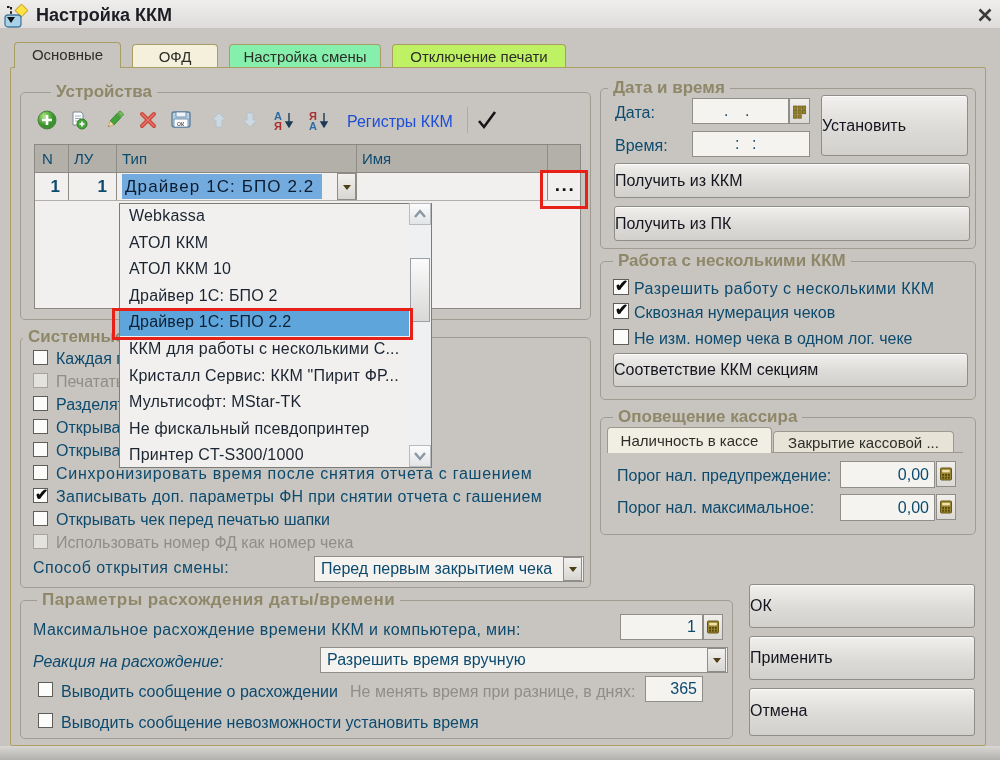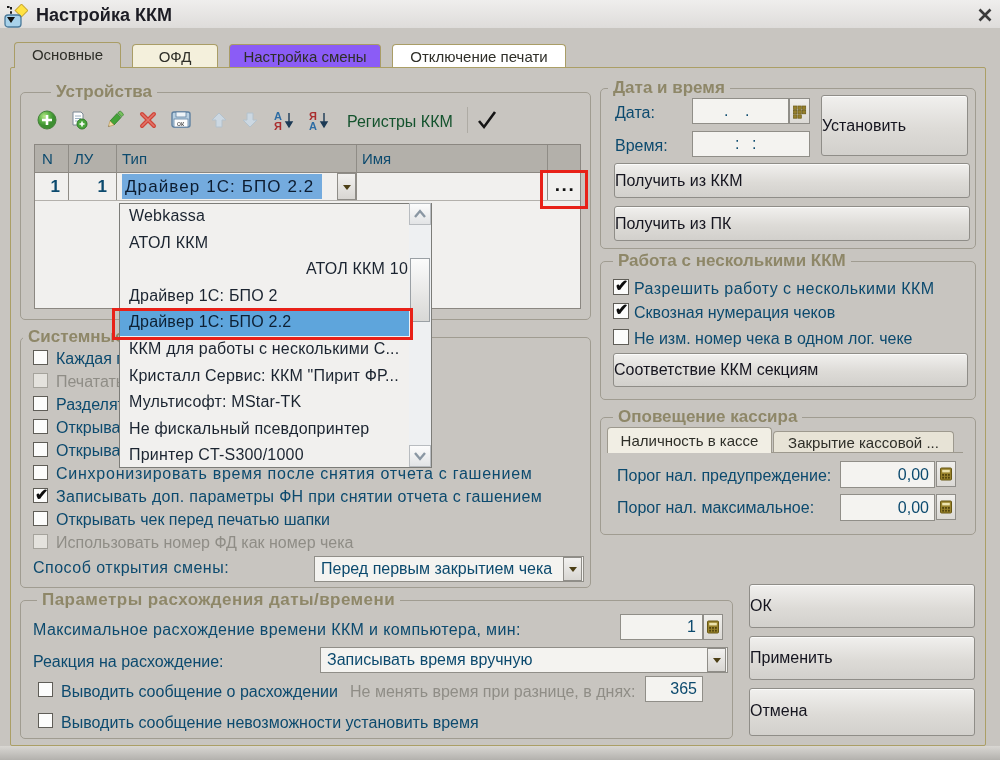--- a/index.html
+++ b/index.html
@@ -41,22 +41,22 @@
 </svg>
 <div class="abs" style="left:36px;top:5px;font-size:18px;font-weight:bold;color:#1c1c24;">Настройка ККМ</div>
 <svg class="abs" style="left:977px;top:7px" width="16" height="16" viewBox="0 0 16 16">
   <path d="M2.5 2.5 L13.5 13.5 M13.5 2.5 L2.5 13.5" stroke="#3b3b3b" stroke-width="2.6"></path>
 </svg>
 
 <div class="abs" style="left:10px;top:67px;width:974px;height:677px;
      border:1px solid #ab9f66;border-radius:2px;"></div>
 
 <div class="tab" style="left:132px;top:44px;width:86px;height:23px;line-height:23px;background:#f4f0dc;">ОФД</div>
-<div class="tab" style="left:229px;top:44px;width:152px;height:23px;line-height:23px;background:#8b5cf6;">Настройка смены</div>
-<div class="tab" style="left:392px;top:44px;width:174px;height:23px;line-height:23px;background:#ffffff;">Отключение печати</div>
+<div class="tab" style="left:229px;top:44px;width:152px;height:23px;line-height:23px;background:#86efac;">Настройка смены</div>
+<div class="tab" style="left:392px;top:44px;width:174px;height:23px;line-height:23px;background:#bef264;">Отключение печати</div>
 
 <div class="tab" style="left:14px;top:42px;width:107px;height:26px;line-height:24px;background:#c8c5c0;z-index:3;">Основные</div>
 
 <div class="grp" style="left:20px;top:92px;width:569px;height:226px;"></div>
 <div class="glb" style="left:23px;top:82px;margin-left:28px;">Устройства</div>
 
 <div id="toolbar">
     <svg class="abs" style="left:37px;top:110px;z-index:2" width="20" height="20" viewBox="0 0 20 20">
       <defs>
         <radialGradient id="gg" cx="35%" cy="30%">
@@ -100,21 +100,21 @@
       <text x="0" y="9.5" font-size="11" font-weight="bold" fill="#2e6da4" font-family="Liberation Sans">А</text>
       <text x="0" y="19.5" font-size="11" font-weight="bold" fill="#aa2e2e" font-family="Liberation Sans">Я</text>
       <path d="M15 3 V14 M15 17 L12 12 H18 Z" stroke="#1c3a55" fill="#1c3a55" stroke-width="1.4"></path>
     </svg>
     <svg class="abs" style="left:309px;top:110px;z-index:2" width="20" height="20" viewBox="0 0 20 20">
       <text x="0" y="9.5" font-size="11" font-weight="bold" fill="#aa2e2e" font-family="Liberation Sans">Я</text>
       <text x="0" y="19.5" font-size="11" font-weight="bold" fill="#2e6da4" font-family="Liberation Sans">А</text>
       <path d="M15 3 V14 M15 17 L12 12 H18 Z" stroke="#1c3a55" fill="#1c3a55" stroke-width="1.4"></path>
     </svg>
   </div>
-<div class="lb" style="left:347px;top:113px;color:#14532d;">Регистры ККМ</div>
+<div class="lb" style="left:347px;top:113px;color:#1d4ed8;">Регистры ККМ</div>
 <div class="abs" style="left:467px;top:107px;width:1px;height:26px;background:#aeaba4;"></div>
 <svg class="abs" style="left:475px;top:108px" width="24" height="24" viewBox="0 0 24 24">
   <path d="M4 13 L9 19 L20 4" stroke="#151515" stroke-width="2.6" fill="none"></path>
 </svg>
 
 <div class="abs" style="left:34px;top:144px;width:547px;height:165px;background:#f1f0ee;border:1px solid #8b8781;box-sizing:border-box;"></div>
 <div class="abs" style="left:35px;top:145px;width:545px;height:27px;background:#b3b0aa;border-bottom:1px solid #8b8781;"></div>
 <div class="lb" style="left:42px;top:150px;font-size:15px;">N</div>
 <div class="lb" style="left:74px;top:150px;font-size:15px;">ЛУ</div>
 <div class="lb" style="left:122px;top:150px;font-size:15px;">Тип</div>
@@ -174,23 +174,23 @@
       <rect x="5.2" y="7.8" width="7.6" height="2.6" fill="#ece3ae"></rect>
       <g fill="#50430e">
         <rect x="5.2" y="12" width="1.8" height="1.8"></rect>
         <rect x="8.1" y="12" width="1.8" height="1.8"></rect>
         <rect x="11" y="12" width="1.8" height="1.8"></rect>
         <rect x="5.2" y="14.8" width="1.8" height="1.8"></rect>
         <rect x="8.1" y="14.8" width="1.8" height="1.8"></rect>
         <rect x="11" y="14.8" width="1.8" height="1.8"></rect>
       </g>
     </svg></div>
-<div class="lb" style="left:33px;top:653px;">Реакция на расхождение:</div>
+<div class="lb" style="left:33px;top:653px;font-style:italic;">Реакция на расхождение:</div>
 <div class="inp" style="left:320px;top:647px;width:408px;height:26px;"></div>
-<div class="lb" style="left:327px;top:651px;">Записывать время вручную</div>
+<div class="lb" style="left:327px;top:651px;">Разрешить время вручную</div>
 <div class="dd" style="left:707px;top:648px;height:24px;"></div>
 <div class="cb" style="left:38px;top:682px;"></div>
 <div class="lb" style="left:61px;top:683px;">Выводить сообщение о расхождении</div>
 <div class="lb dim" style="left:350px;top:683px;">Не менять время при разнице, в днях:</div>
 <div class="inp" style="left:645px;top:676px;width:58px;height:26px;"></div>
 <div class="lb" style="left:645px;top:680px;width:52px;text-align:right;">365</div>
 <div class="cb" style="left:38px;top:713px;"></div>
 <div class="lb" style="left:61px;top:714px;">Выводить сообщение невозможности установить время</div>
 
 <div class="grp" style="left:600px;top:88px;width:374px;height:159px;"></div>
@@ -270,21 +270,21 @@
 <div class="btn" style="left:749px;top:688px;width:226px;height:48px;line-height:44px;">Отмена</div>
 
 <div class="abs" style="left:0;top:746px;width:1000px;height:14px;
      background:linear-gradient(#d9d7d3,#b3b1ad);"></div>
 
 <div class="abs" style="left:119px;top:203px;width:313px;height:265px;background:#f1f0ee;
      border:1px solid #7c7c78;box-sizing:border-box;z-index:50;"></div>
 <div id="listitems">
     <div class="itm" style="top:207px;">Webkassa</div>
     <div class="itm" style="top:233.6px;">АТОЛ ККМ</div>
-    <div class="itm" style="top:260.2px;text-align:right;">АТОЛ ККМ 10</div>
+    <div class="itm" style="top:260.2px;">АТОЛ ККМ 10</div>
     <div class="itm" style="top:286.8px;">Драйвер 1С: БПО 2</div>
     <div class="abs" style="left:120px;top:309.9px;width:290px;height:26px;background:#5ea5dc;z-index:50;"></div>
     <div class="itm" style="top:313.4px;color:#0d2033;">Драйвер 1С: БПО 2.2</div>
     <div class="itm" style="top:340px;">ККМ для работы с несколькими С...</div>
     <div class="itm" style="top:366.6px;">Кристалл Сервис: ККМ "Пирит ФР...</div>
     <div class="itm" style="top:393.20000000000005px;">Мультисофт: MStar-TK</div>
     <div class="itm" style="top:419.8px;">Не фискальный псевдопринтер</div>
     <div class="itm" style="top:446.4px;">Принтер CT-S300/1000</div>
   </div>
 

